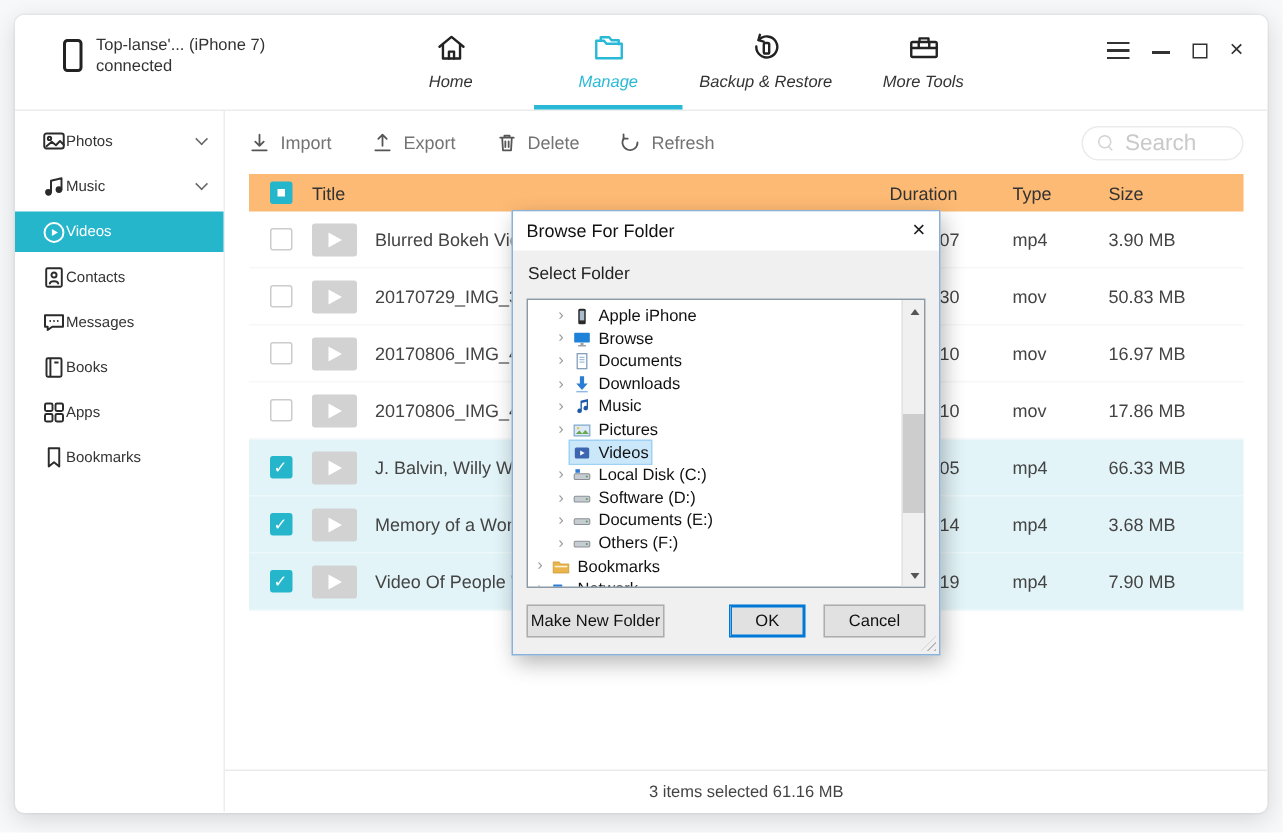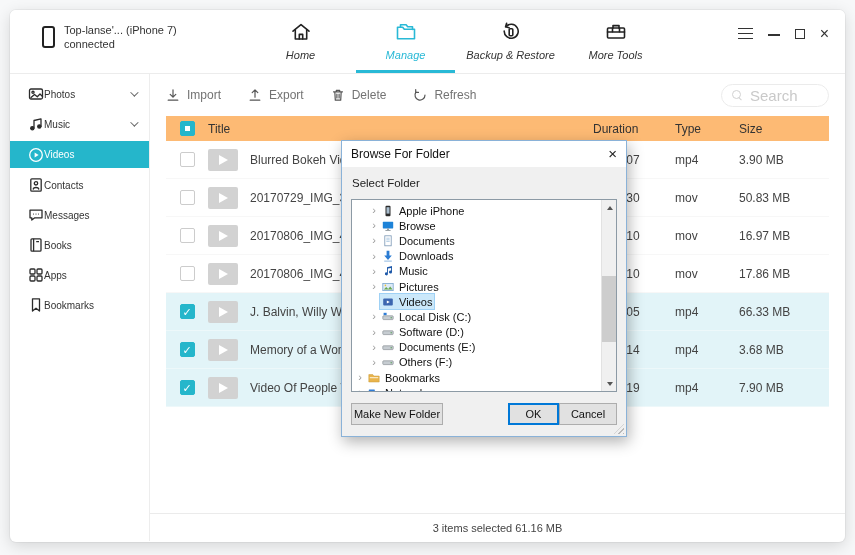--- a/index.html
+++ b/index.html
@@ -113,21 +113,21 @@
   .scroll-arrow.up { top:0; }
   .scroll-arrow.down { bottom:0; }
   .tri-up { width:0; height:0; border-left:3.5px solid transparent; border-right:3.5px solid transparent; border-bottom:4.5px solid #555; }
   .tri-down { width:0; height:0; border-left:3.5px solid transparent; border-right:3.5px solid transparent; border-top:4.5px solid #555; }
   .scroll-thumb { position:absolute; left:0; width:15px; top:76px; height:66px; background:#cdcdcd; }
 
   .dlg-buttons { position:absolute; left:9px; right:9px; bottom:11px; display:flex; align-items:center; }
   .dlg-btn { height:22px; background:#e1e1e1; border:1px solid #adadad; display:flex; align-items:center; justify-content:center; font-size:11px; color:#111; cursor:default; }
   .btn-mnf { width:92px; }
   .btn-ok { width:51px; margin-left:auto; border-color:#0078d7; box-shadow: inset 0 0 0 1px #0078d7; }
-  .btn-cancel { width:58px; margin-left:0; }
+  .btn-cancel { width:68px; margin-left:12px; }
   .resize-grip { position:absolute; right:2px; bottom:2px; width:10px; height:10px;
     background:repeating-linear-gradient(-45deg,#b9b9b9 0 1px,transparent 1px 3.5px);
     clip-path:polygon(100% 0,100% 100%,0 100%); }
 </style>
 </head>
 <body>
 
 <div class="app-window">
 
   <div class="topbar">

